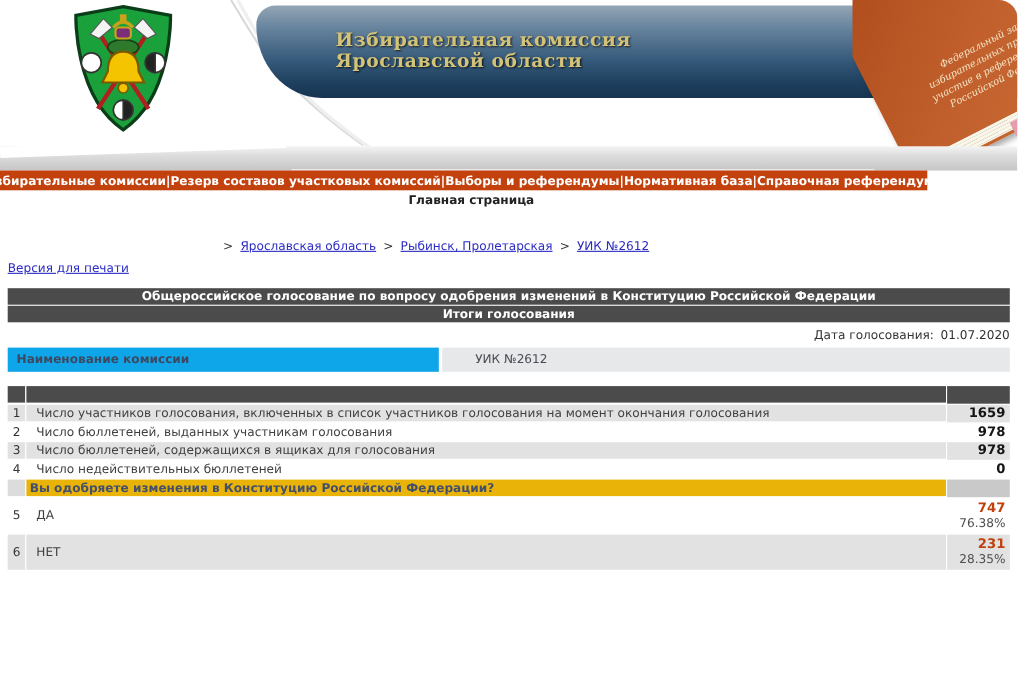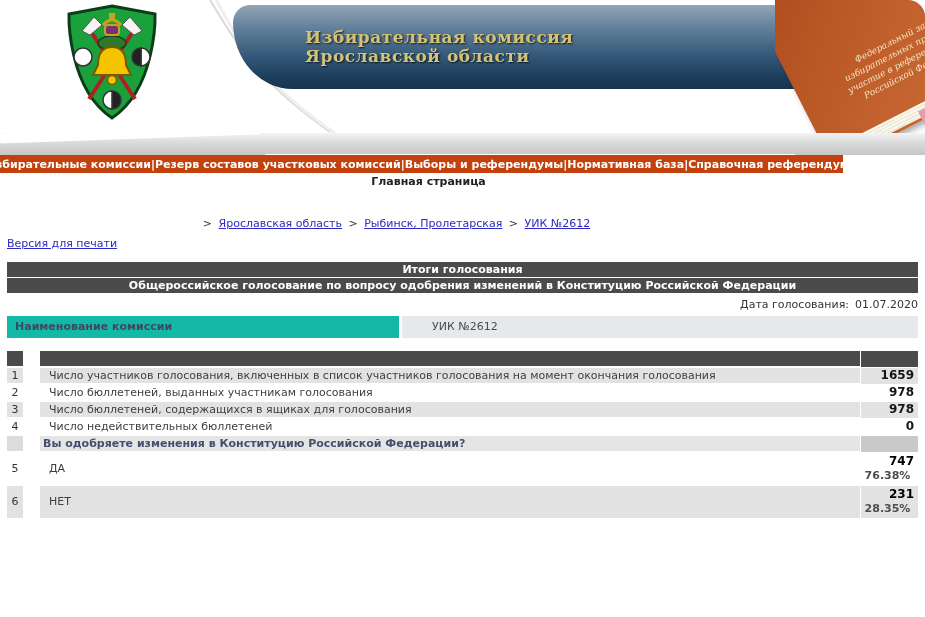--- a/index.html
+++ b/index.html
@@ -51,43 +51,43 @@
   .print-link{position:absolute;left:7px;top:237px;font-size:11px;
        color:#2b2bc4;text-decoration:underline;cursor:pointer;}
 
   
   .tbl{position:absolute;left:7px;top:262px;width:911px;font-size:11px;}
   .trow{display:flex;margin-bottom:1px;}
   .th{background:#4b4b4b;color:#fff;font-weight:bold;text-align:center;
       height:15px;line-height:15px;width:100%;}
   .date-row{background:#fff;text-align:right;height:22px;line-height:22px;color:#333;}
   .date-row .dv{margin-left:6px;}
-  .comm-label{width:392px;background:#14b8a6;font-weight:bold;color:#3d4961;
+  .comm-label{width:392px;background:#0ea5e9;font-weight:bold;color:#3d4961;
       height:22px;line-height:22px;padding-left:8px;box-sizing:border-box;}
   .comm-gap{width:3px;background:#fff;}
   .comm-value{flex:1;background:#e7e8ea;color:#4a4a55;height:22px;line-height:22px;
       padding-left:30px;box-sizing:border-box;}
   .spacer{height:12px;}
   .cell-num{width:16px;text-align:center;height:15px;line-height:15px;flex:none;}
   .cell-label{flex:1;padding-left:9px;height:15px;line-height:15px;box-sizing:border-box;
       white-space:nowrap;overflow:hidden;}
   .cell-value{width:57px;flex:none;text-align:right;padding-right:4px;box-sizing:border-box;
       font-weight:bold;font-size:12px;height:16px;line-height:15px;color:#151515;}
   .gap1{width:1px;background:#fff;flex:none;}
   .dark .cell-num,.dark .cell-label,.dark .cell-value{background:#4b4b4b;}
   .odd  .cell-num,.odd  .cell-label,.odd  .cell-value{background:#e2e2e2;}
   .even .cell-num,.even .cell-label,.even .cell-value{background:#ffffff;}
-  .cell-label{color:#3f3f3f;margin-left:16px;}
+  .cell-label{color:#3f3f3f;}
   .qrow .cell-num{background:#dcdcdc;}
-  .qrow .cell-label{background:#e5e5e5;font-weight:bold;color:#44506b;padding-left:3px;}
+  .qrow .cell-label{background:#eab308;font-weight:bold;color:#44506b;padding-left:3px;}
   .qrow .cell-value{background:#c9c9c9;}
   .answer .cell-num,.answer .cell-label{height:32px;line-height:32px;}
   .answer .cell-value{height:32px;line-height:normal;padding-top:1px;}
-  .answer .val{display:block;font-weight:bold;font-size:12px;color:#000000;line-height:15px;}
-  .answer .pct{display:block;font-weight:bold;font-size:11px;color:#4d4d4d;line-height:14px;text-align:center;}
+  .answer .val{display:block;font-weight:bold;font-size:12px;color:#c2410c;line-height:15px;}
+  .answer .pct{display:block;font-weight:normal;font-size:11px;color:#4d4d4d;line-height:14px;}
 </style>
 </head>
 <body>
 
 <div class="page">
 
   <svg class="curl-svg" width="160" height="136" viewBox="0 0 160 136">
     <path d="M30 0 C55 40 70 75 150 132" fill="none" stroke="#d9d9d9" stroke-width="2"></path>
     <path d="M36 0 C60 42 78 80 156 134" fill="none" stroke="#efefef" stroke-width="3"></path>
   </svg>
@@ -153,24 +153,24 @@
     <span class="bsep">&gt;</span>
     <a>Рыбинск, Пролетарская</a>
     <span class="bsep">&gt;</span>
     <a>УИК №2612</a>
   </div>
 
   <a class="print-link">Версия для печати</a>
 
   <div class="tbl">
     <div class="trow">
+        <div class="th">Общероссийское голосование по вопросу одобрения изменений в Конституцию Российской Федерации</div>
+      </div>
+    <div class="trow">
         <div class="th">Итоги голосования</div>
-      </div>
-    <div class="trow">
-        <div class="th">Общероссийское голосование по вопросу одобрения изменений в Конституцию Российской Федерации</div>
       </div>
 
     <div class="date-row">
       <span>Дата голосования:</span><span class="dv">01.07.2020</span>
     </div>
 
     <div class="trow">
       <div class="comm-label">Наименование комиссии</div>
       <div class="comm-gap"></div>
       <div class="comm-value">УИК №2612</div>

